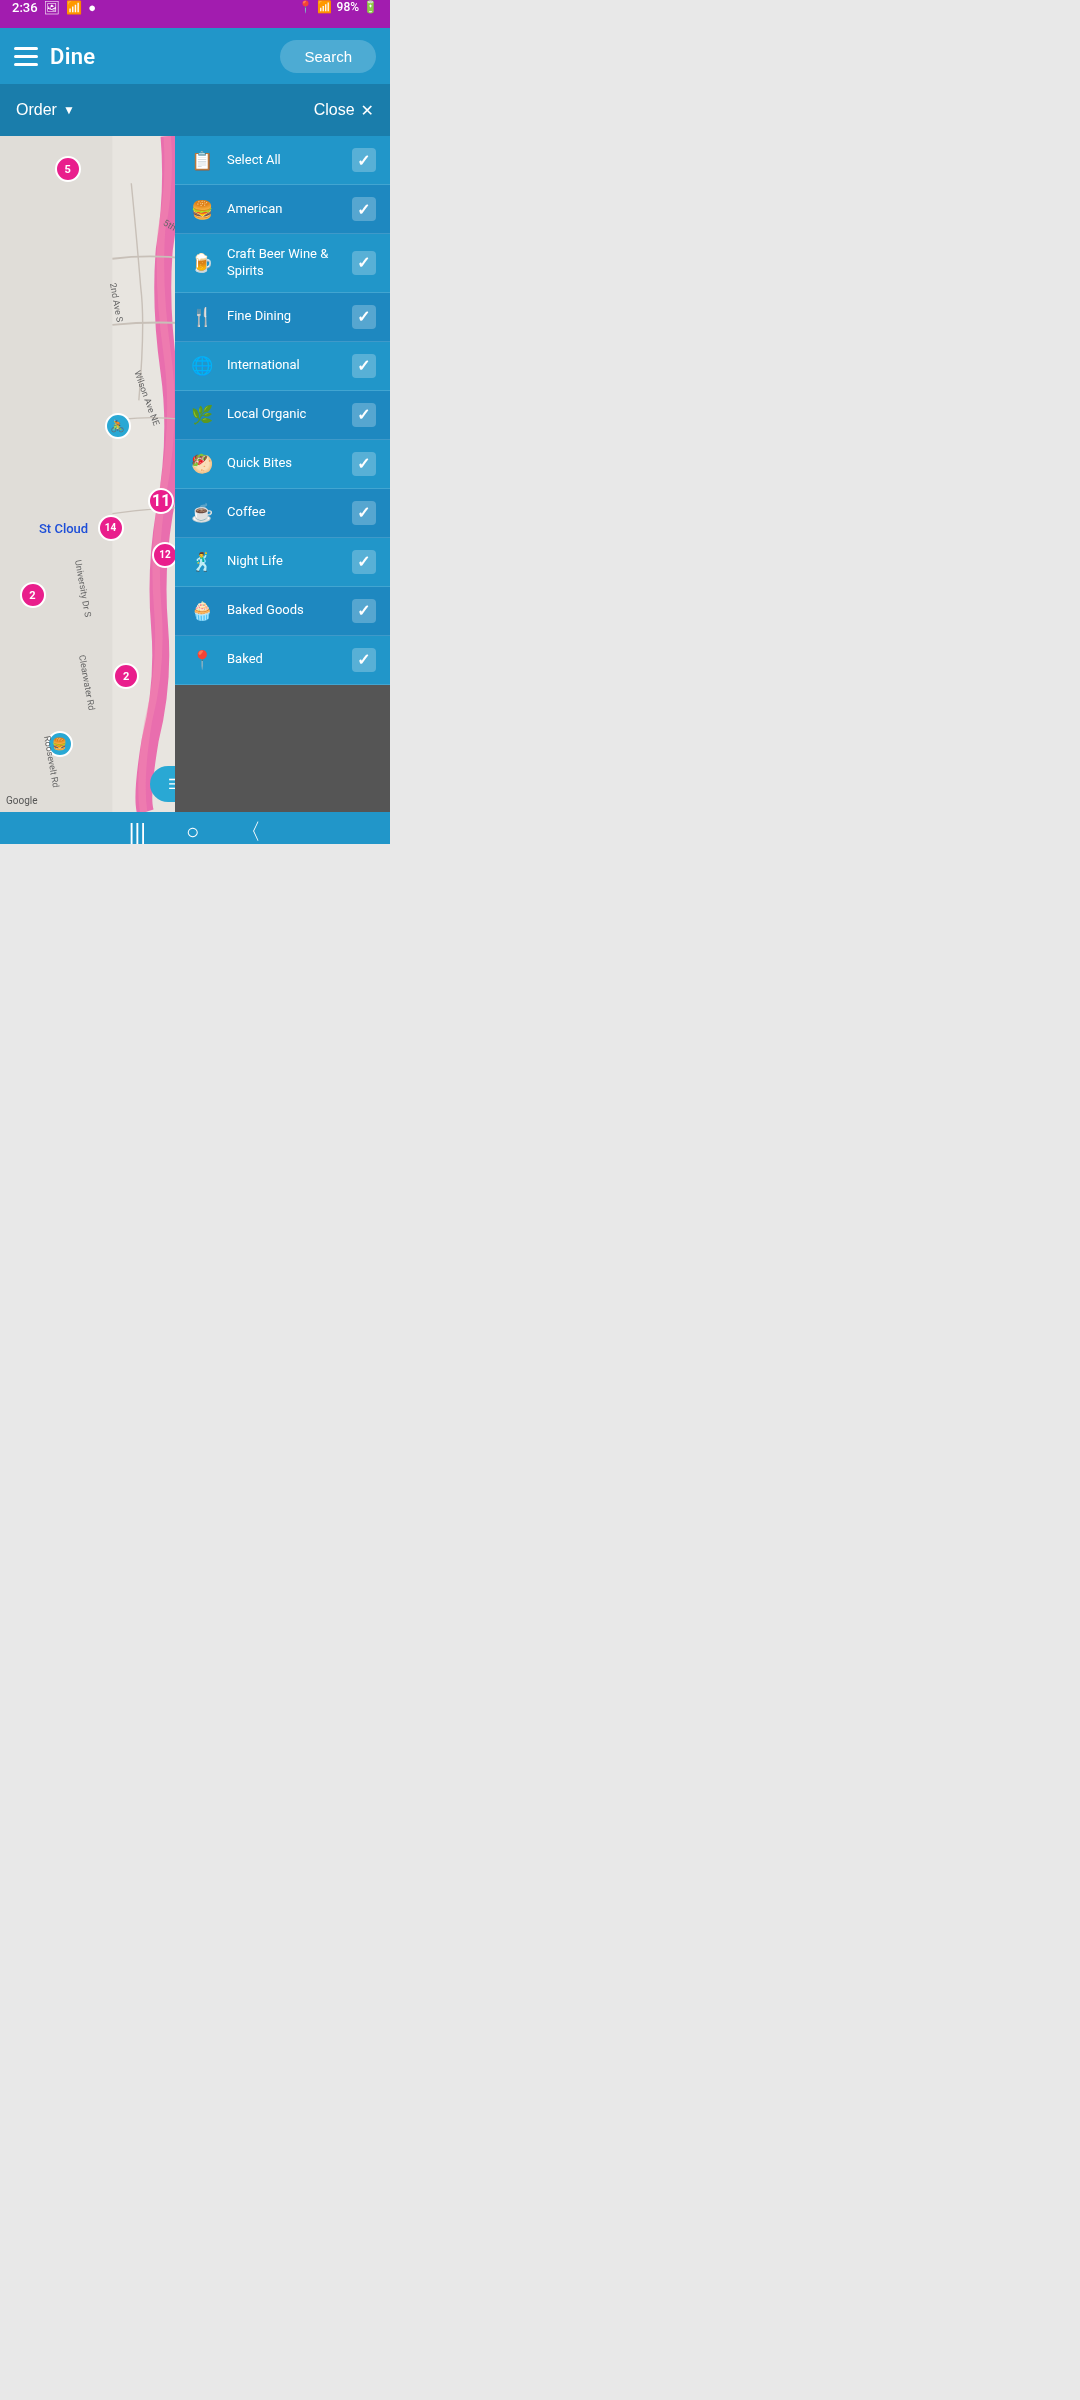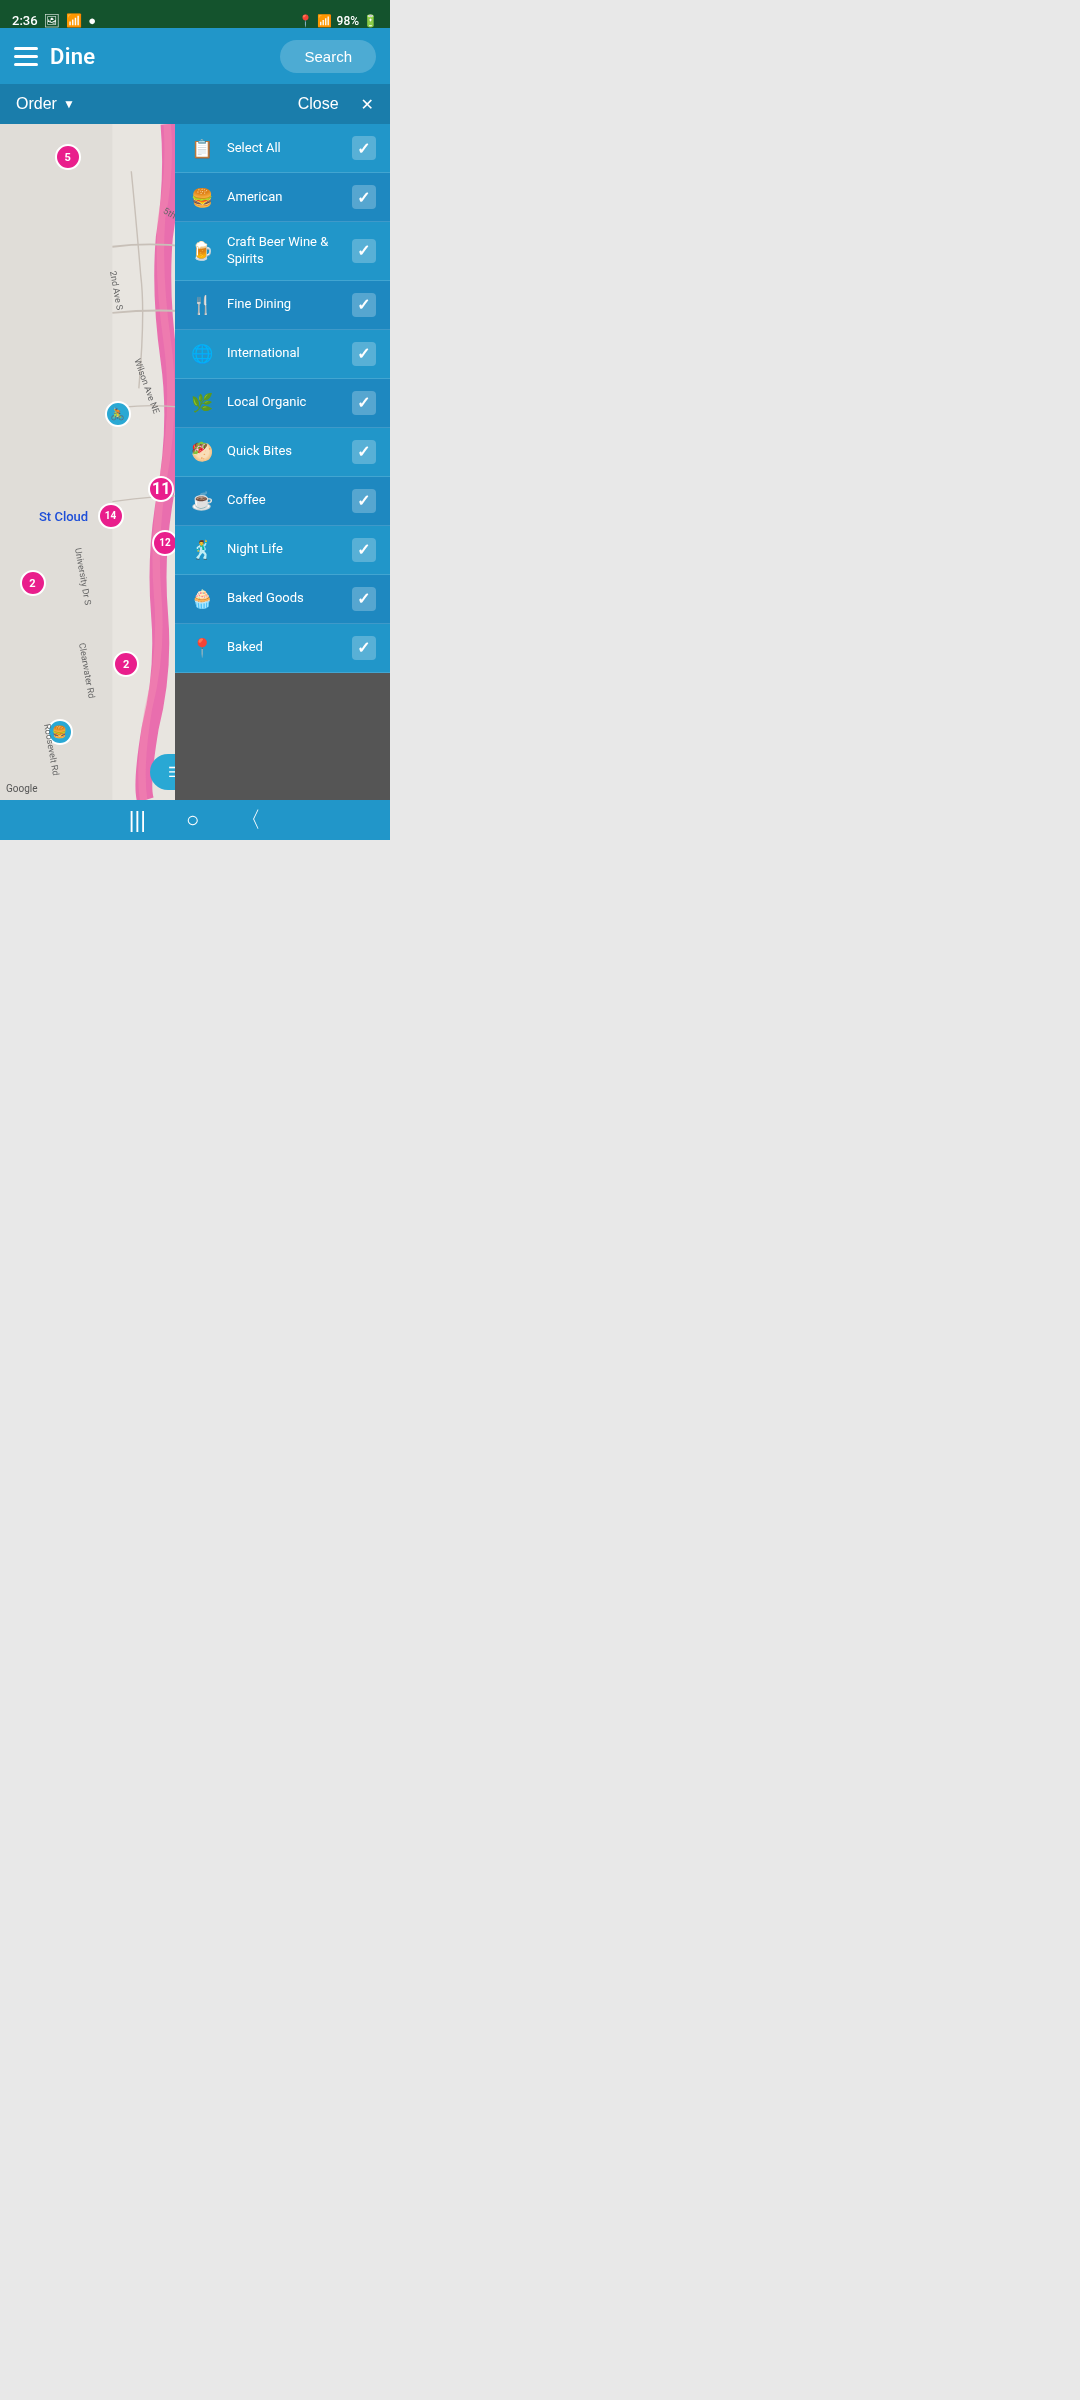--- a/index.html
+++ b/index.html
@@ -9,23 +9,23 @@
       height: 844px;
       overflow: hidden;
       font-family: -apple-system, 'Roboto', sans-serif;
       background: #e8e8e8;
       position: relative;
     }
 
     
     .status-bar {
       height: 28px;
-      background: #14532d;
-      display: flex;
-      align-items: flex-end;
+      background: #a21caf;
+      display: flex;
+      align-items: flex-start;
       justify-content: space-between;
       padding: 0 12px;
       color: white;
       font-size: 13px;
       font-weight: 500;
     }
     .status-left { display: flex; align-items: center; gap: 6px; }
     .status-right { display: flex; align-items: center; gap: 4px; font-size: 12px; }
 
     
@@ -48,34 +48,34 @@
       border-radius: 24px;
       color: white;
       font-size: 15px;
       padding: 8px 24px;
       cursor: pointer;
     }
 
     
     .sub-header {
       background: #1a7dab;
-      height: 40px;
+      height: 52px;
       display: flex;
       align-items: center;
       justify-content: space-between;
       padding: 0 16px;
     }
     .order-btn {
       display: flex; align-items: center; gap: 6px;
       color: white; font-size: 16px; font-weight: 500; cursor: pointer;
       background: none; border: none;
     }
     .order-arrow { font-size: 12px; }
     .close-btn {
-      display: flex; align-items: center; gap: 22px;
+      display: flex; align-items: center; gap: 6px;
       color: white; font-size: 16px; font-weight: 500; cursor: pointer;
       background: none; border: none;
     }
 
     
     .main {
       display: flex;
       height: calc(844px - 28px - 56px - 44px - 40px);
       position: relative;
     }

